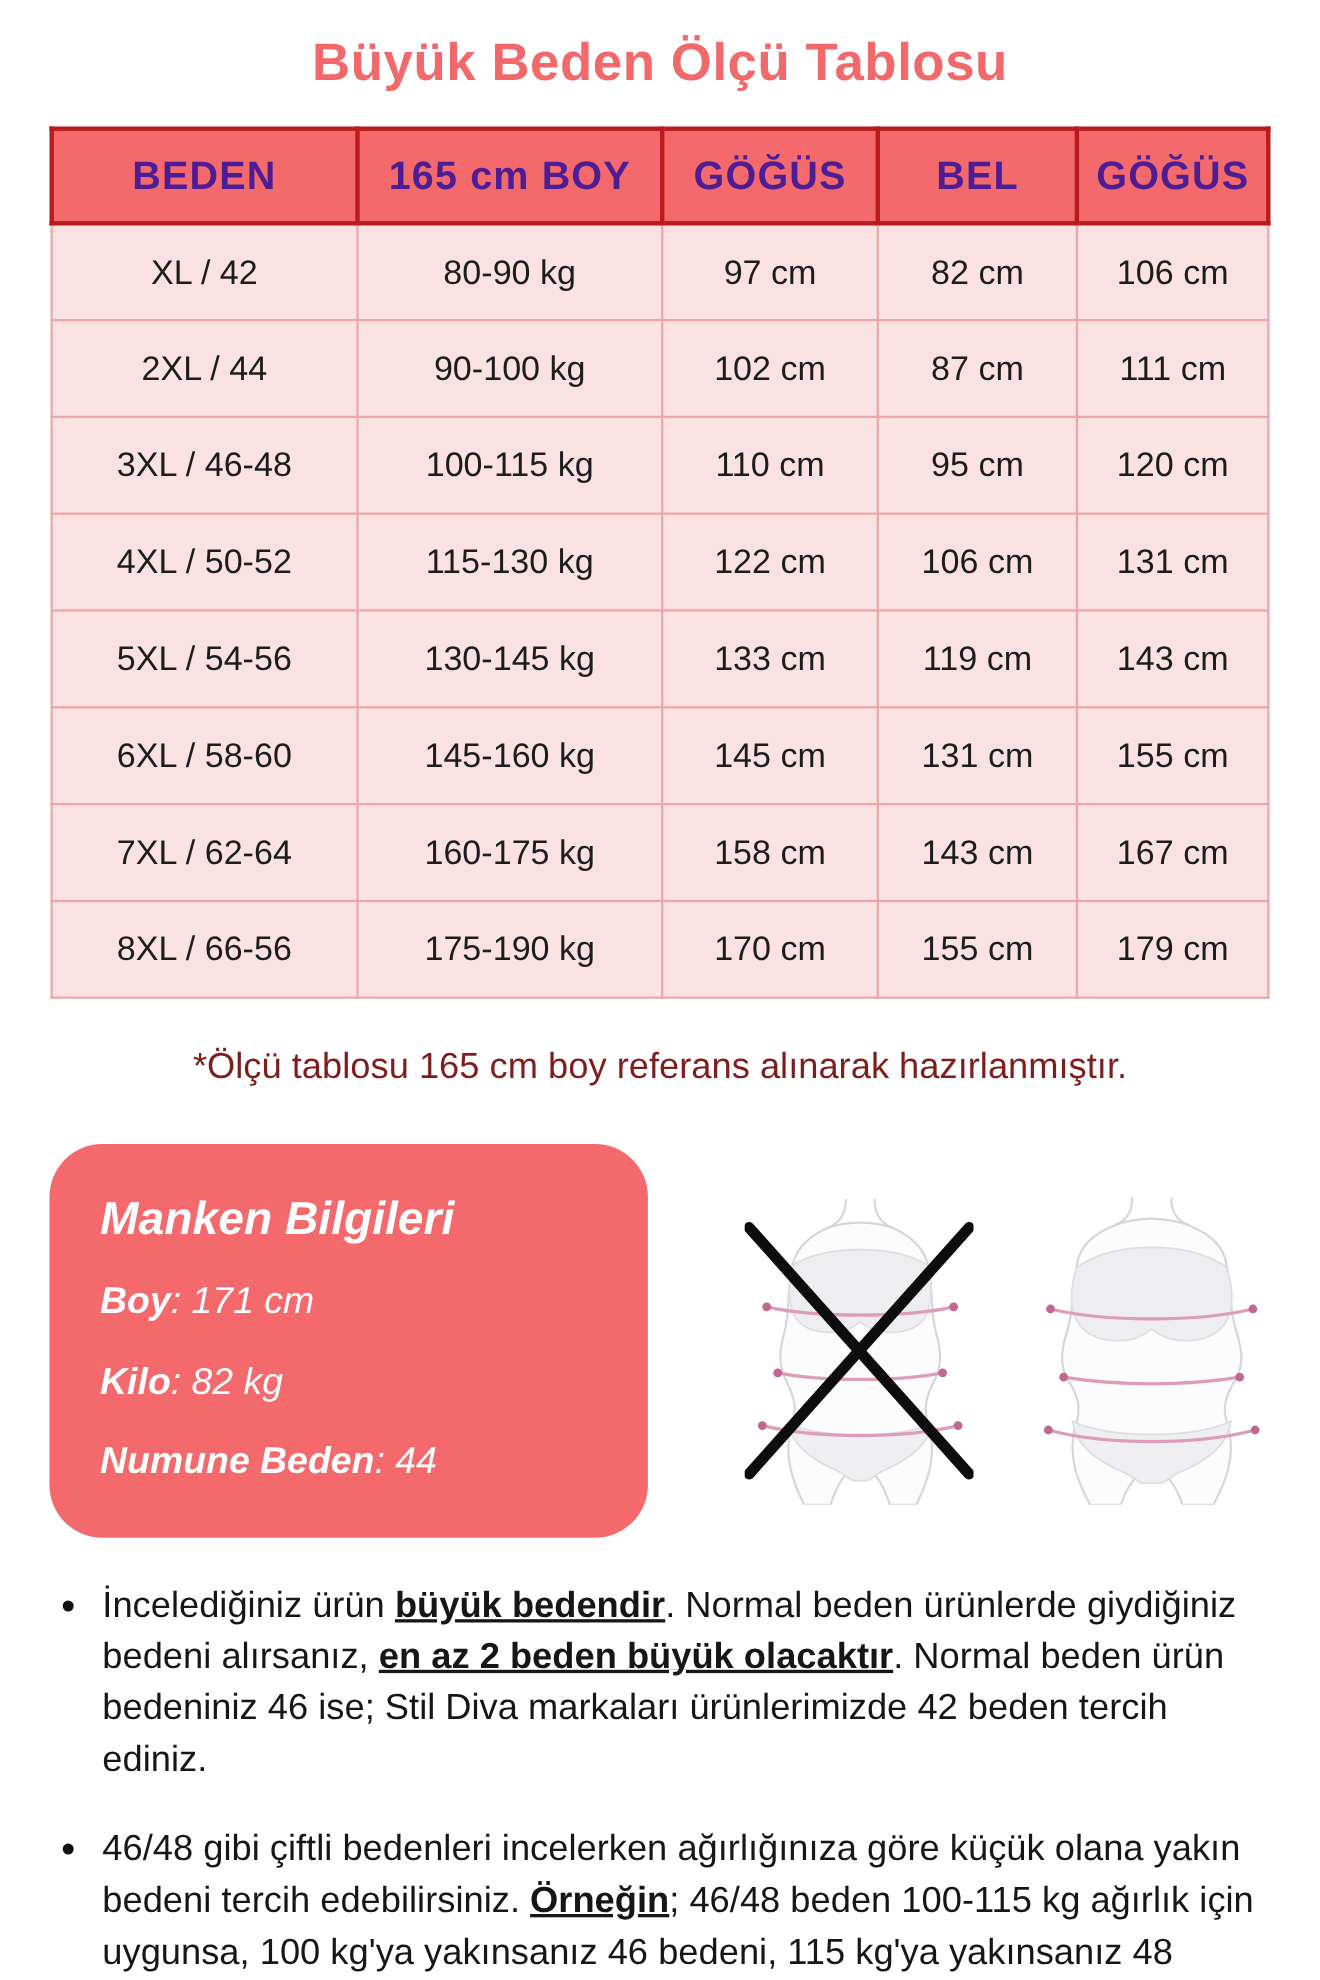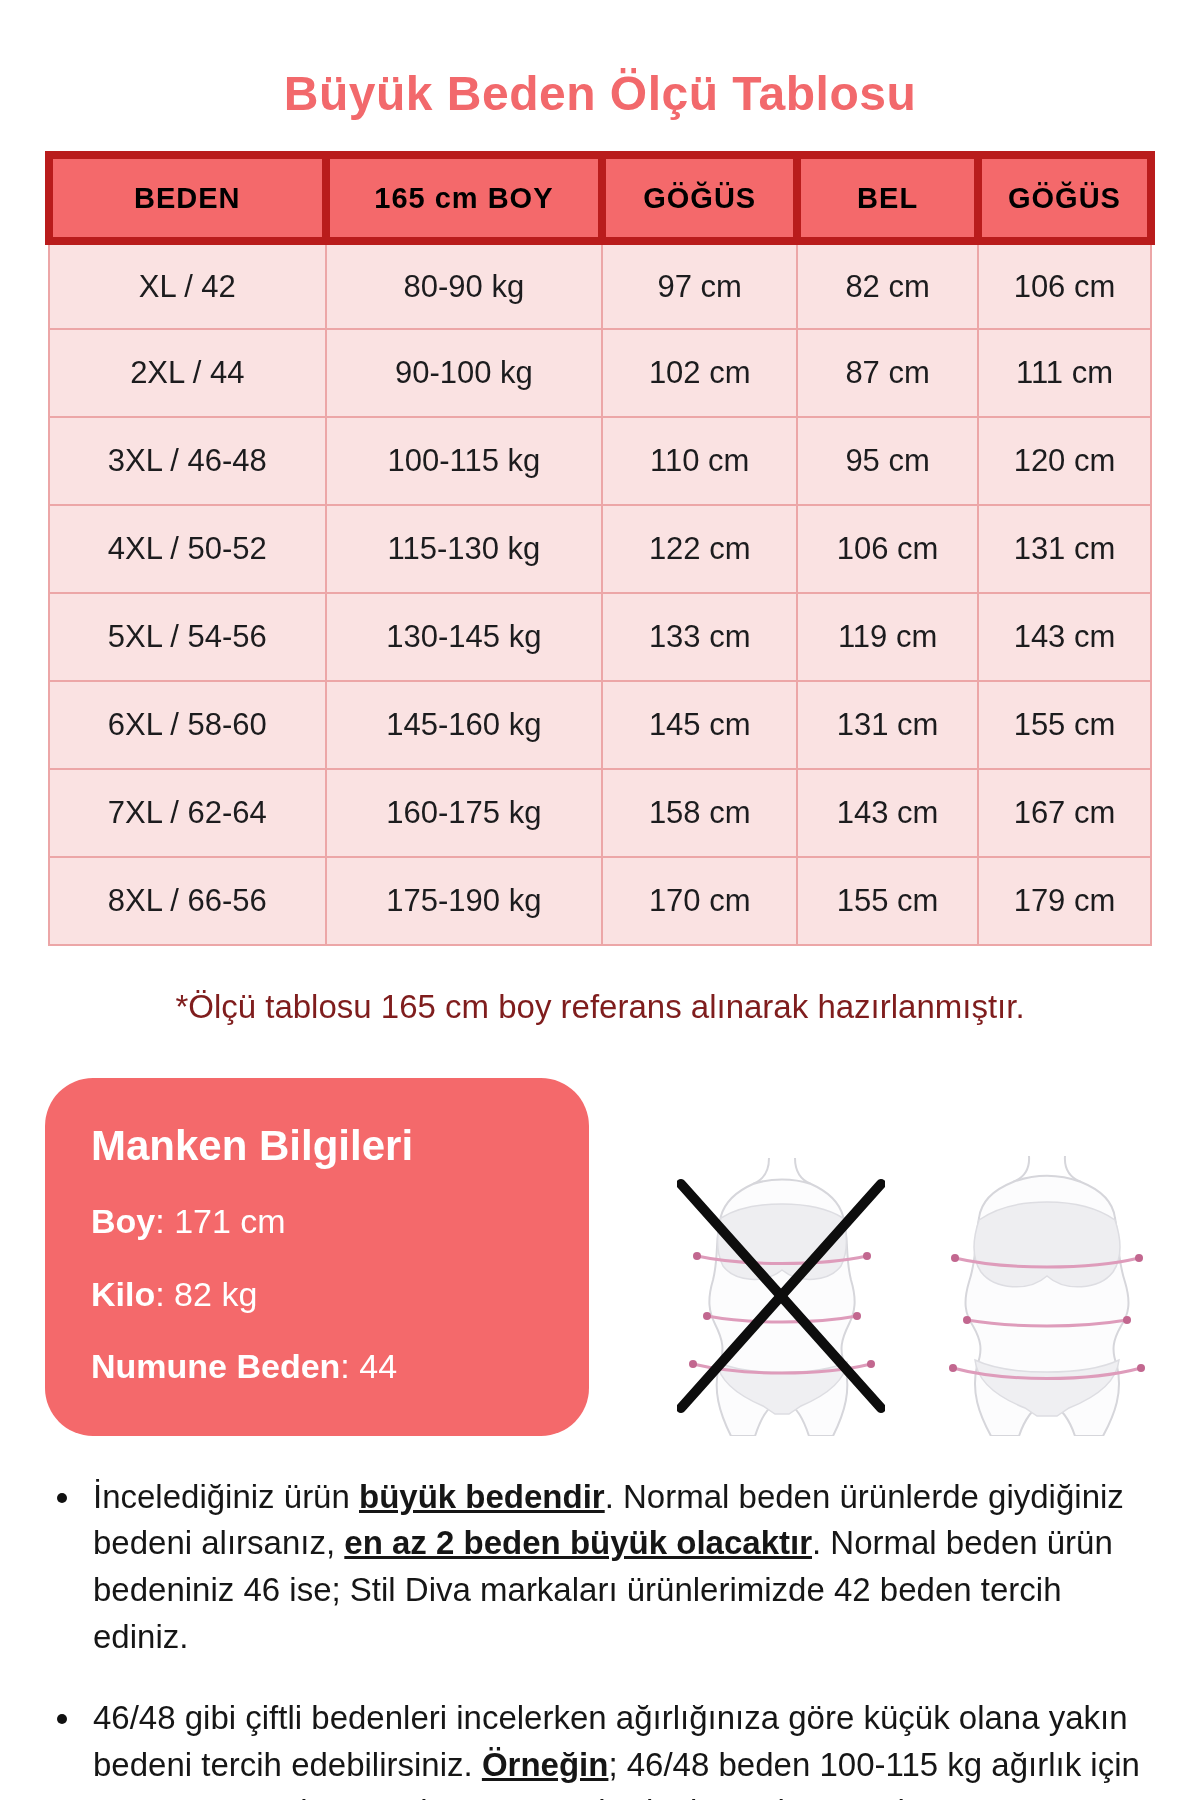--- a/index.html
+++ b/index.html
@@ -6,43 +6,43 @@
   html,body { background:#ffffff; }
   body { font-family:"Liberation Sans", sans-serif; }
   .page {
     position:relative; width:1200px; height:1800px; margin:0 auto;
     background:#ffffff; overflow:hidden;
   }
   .title {
     padding-top:30px; text-align:center;
     font-size:48px; font-weight:800; letter-spacing:0.5px;
     color:#F2696C;
-    margin-top:36px;
   }
   table.size-table {
     width:1110px; margin:30px auto 0; border-collapse:collapse; table-layout:fixed;
   }
   table.size-table th {
-    height:86px; background:#F4696B; color:#000000;
-    font-size:29px; font-weight:700; letter-spacing:1px;
-    border:8px solid #b91c1c; text-align:center; vertical-align:middle;
+    height:86px; background:#F4696B; color:#4c1d95;
+    font-size:36px; font-weight:700; letter-spacing:1px;
+    border:4px solid #b91c1c; text-align:center; vertical-align:middle;
   }
   table.size-table td {
     height:88px; background:#FAE2E2; color:#1C1C1E;
     font-size:31px; font-weight:400;
     border:2px solid #ECA6A7; text-align:center; vertical-align:middle;
   }
   table.size-table td.c0 { font-weight:400; }
   .footnote {
     margin-top:42px; text-align:center;
     font-size:33px; color:#7f1d1d;
   }
   .model-row {
-    display:flex; align-items:flex-end;
+    display:flex; align-items:center;
     margin:52px 45px 0 45px;
+    font-style:italic;
   }
   .model-box {
     width:545px; min-height:292px;
     background:#F4696B; border-radius:48px;
     padding:44px 46px 48px 46px; color:#ffffff;
   }
   .model-box .mb-title { font-size:42px; font-weight:800; margin-bottom:28px; }
   .model-line { font-size:34px; margin-top:30px; line-height:1.25; }
   .model-line strong { font-weight:700; }
   .figures { display:flex; gap:62px; margin-left:88px; padding-top:18px; }

